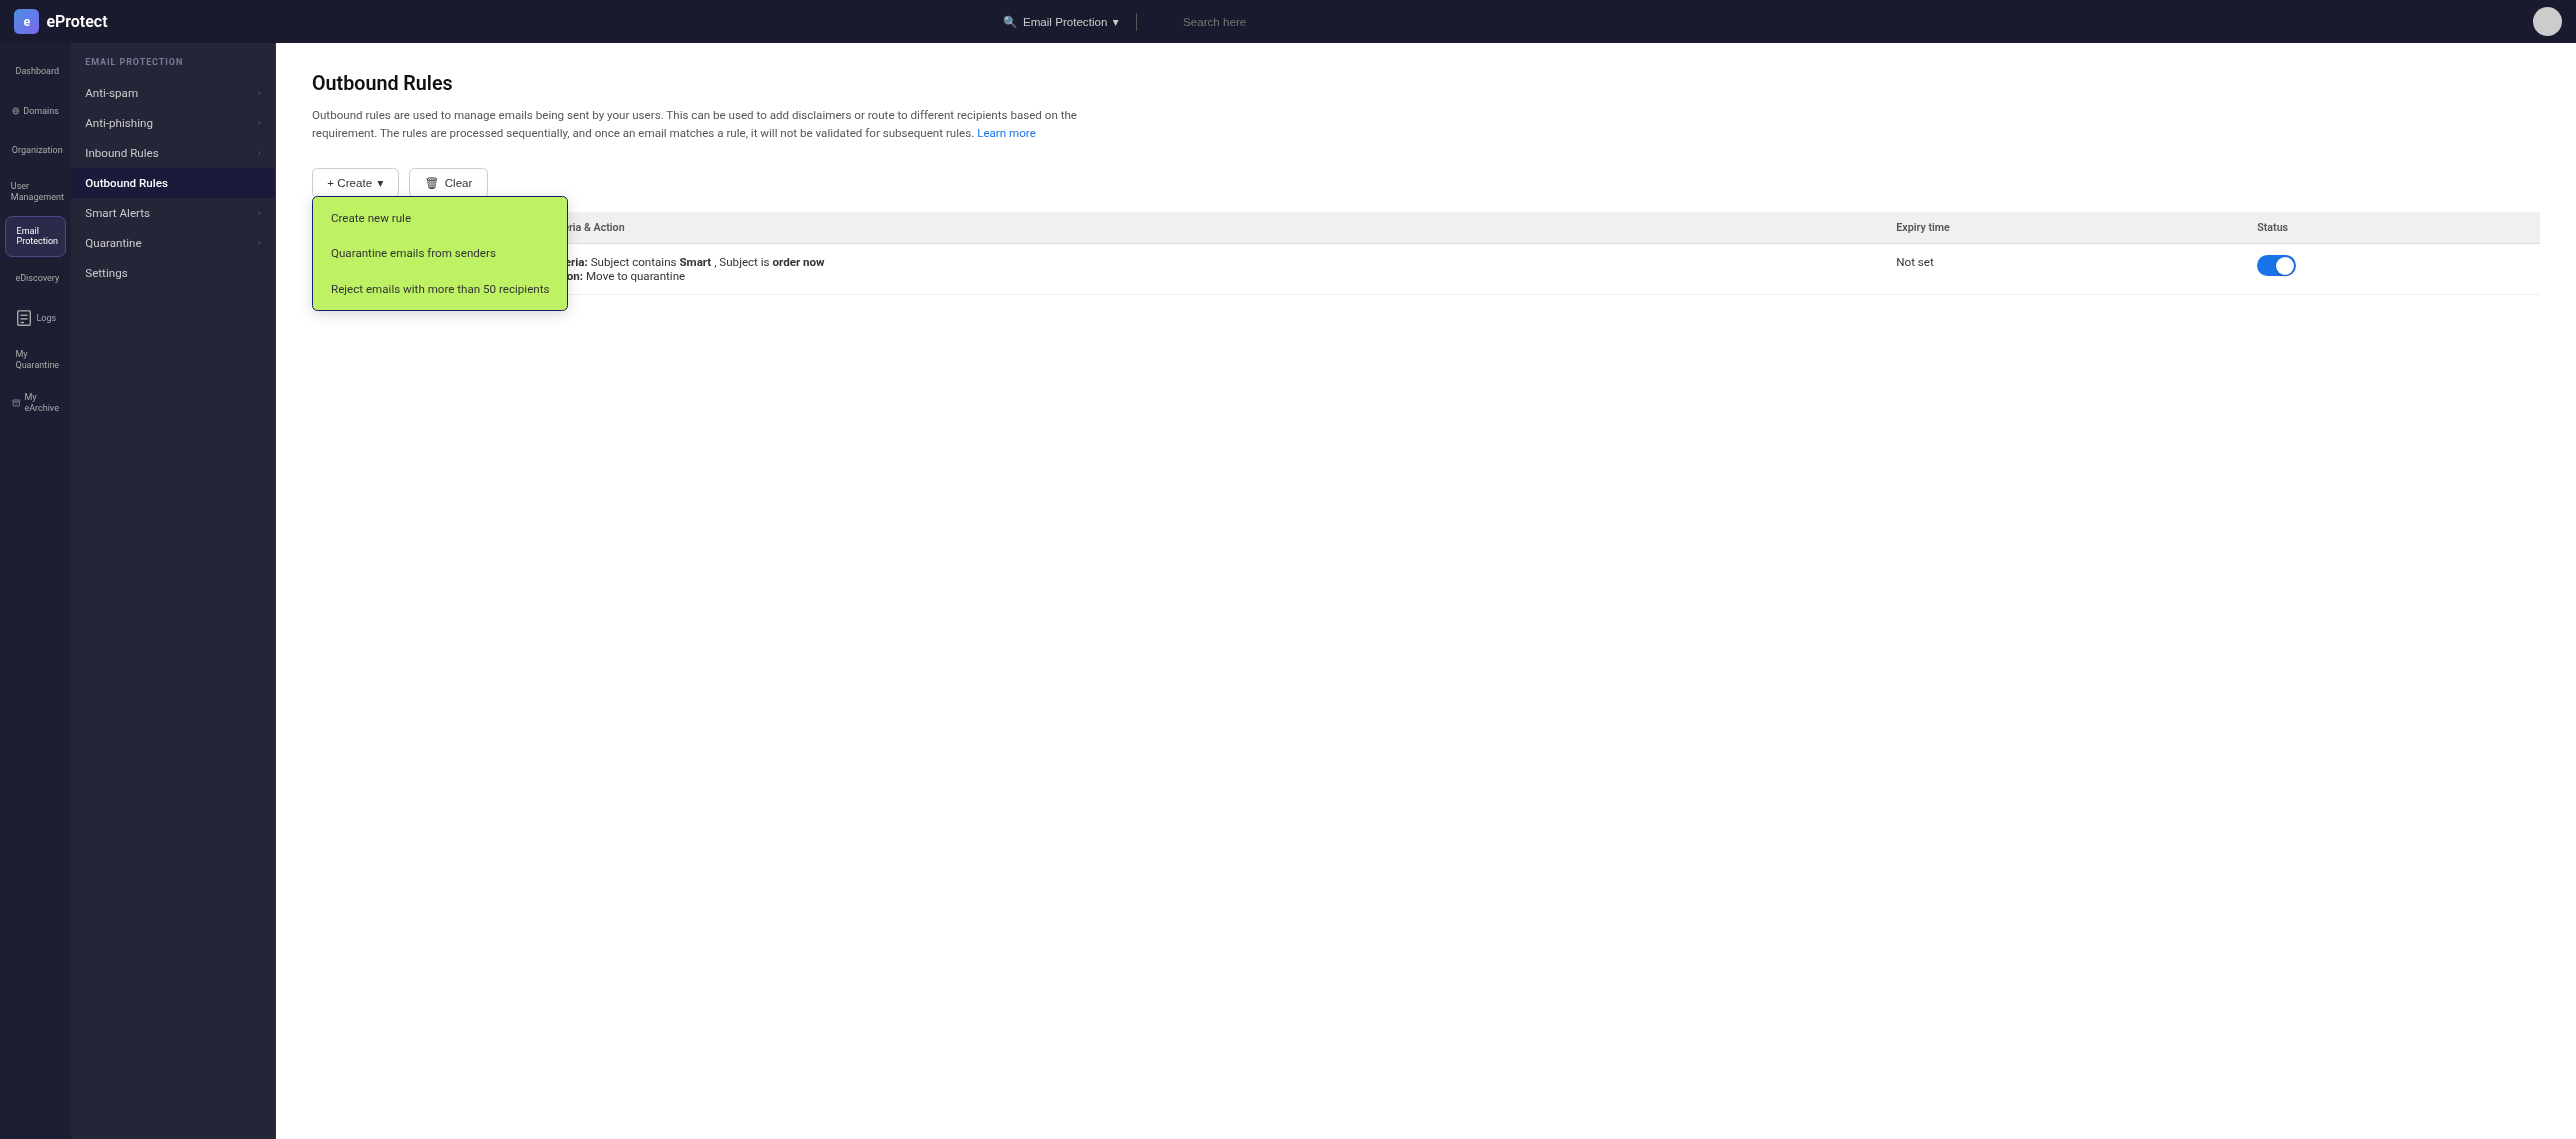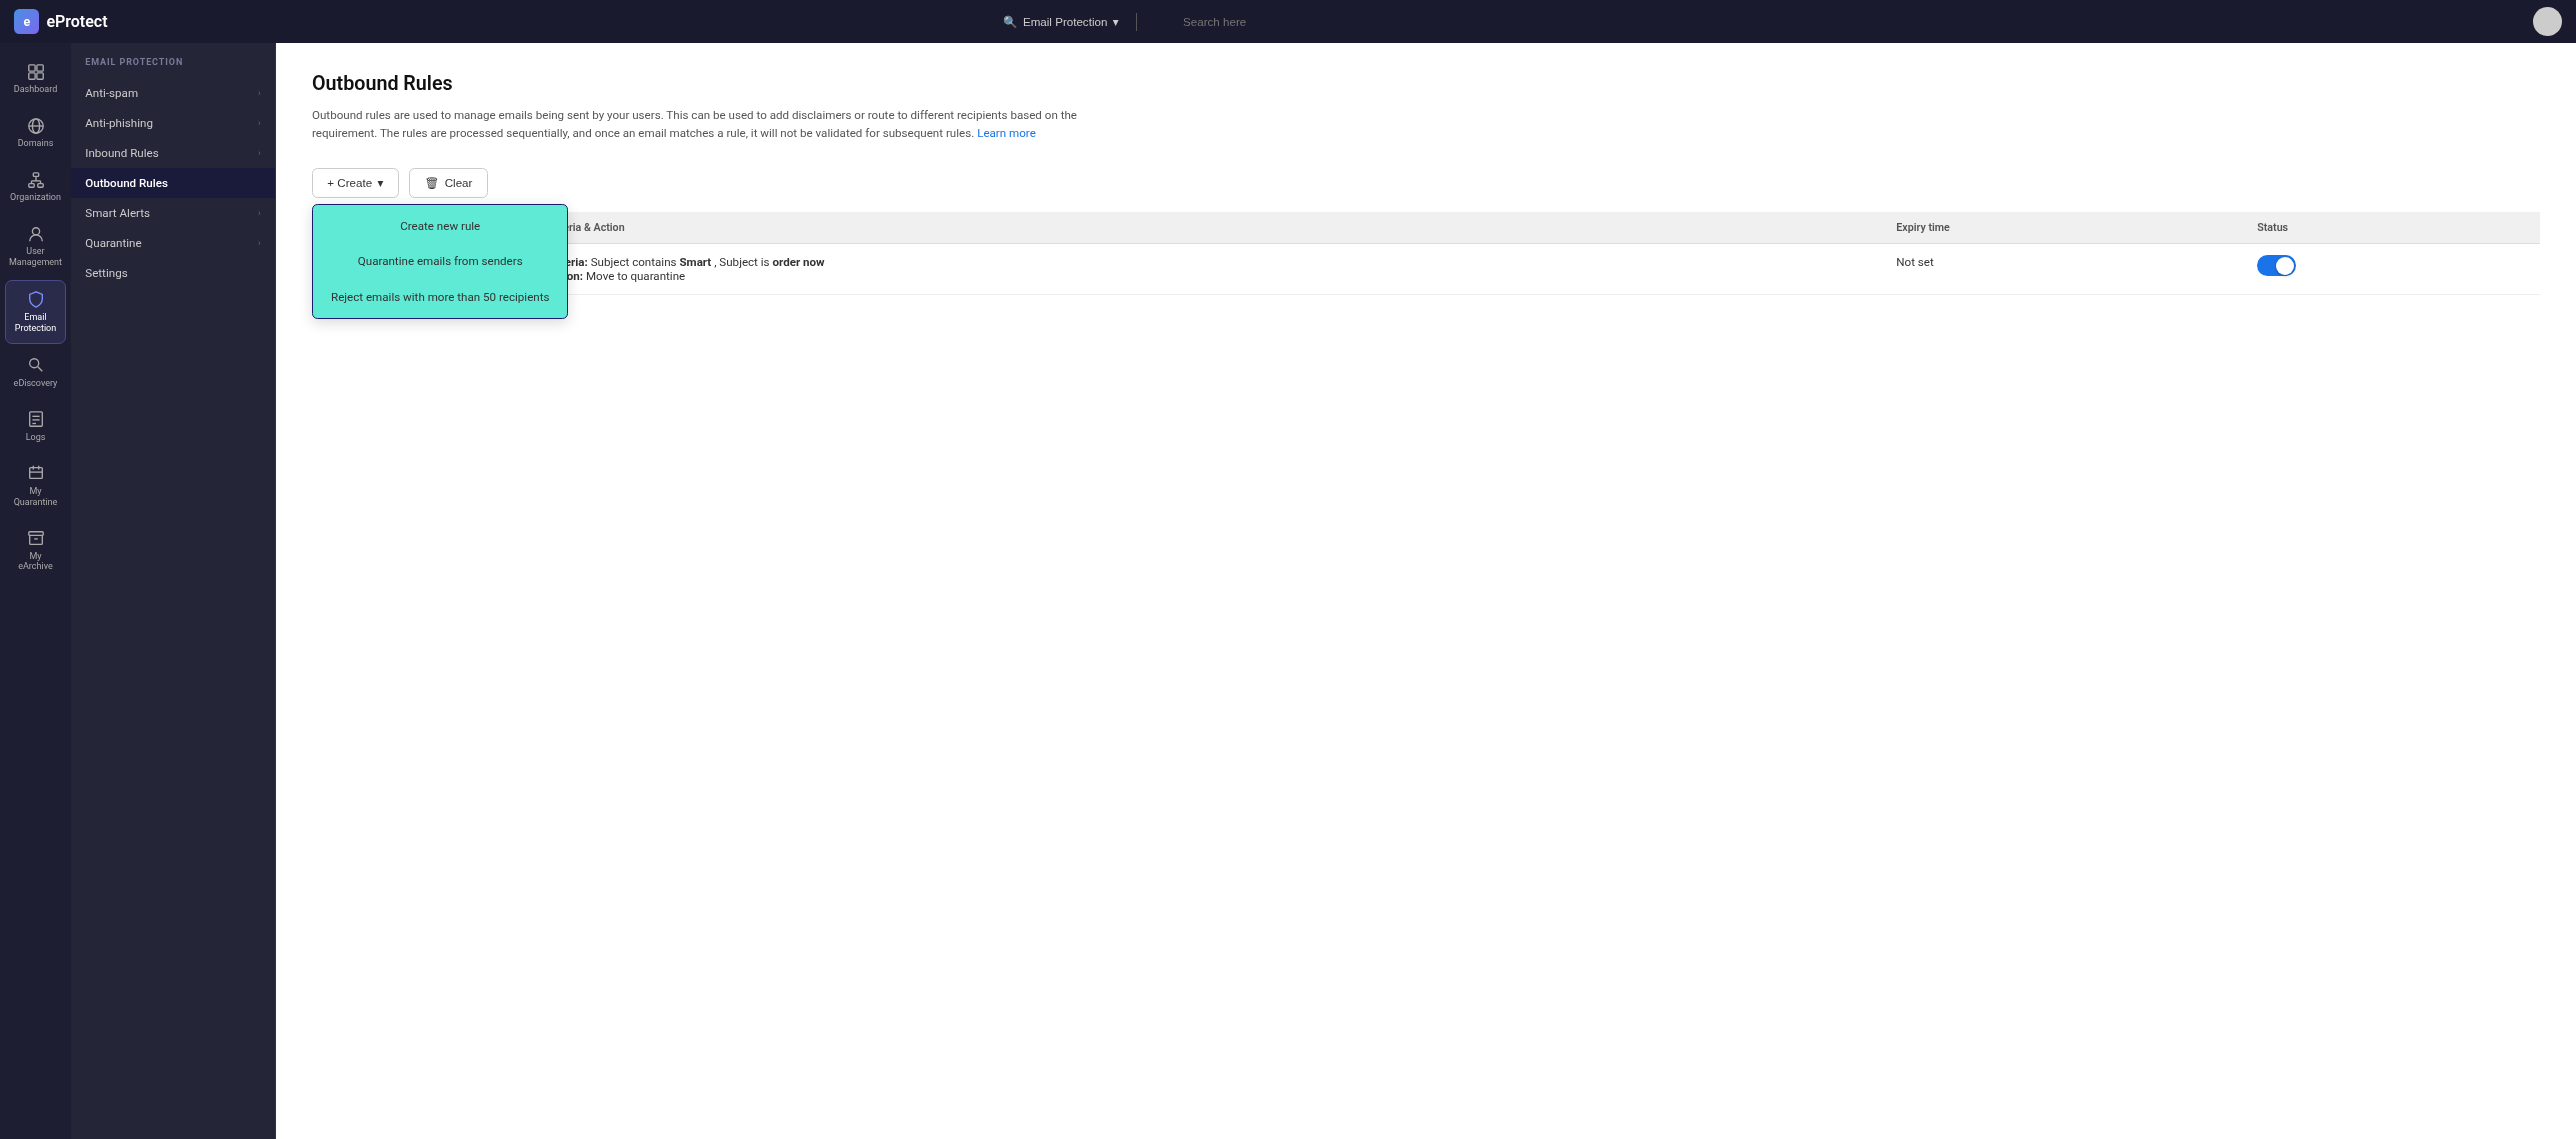--- a/index.html
+++ b/index.html
@@ -99,30 +99,28 @@
       background: #1e1e32;
       display: flex;
       flex-direction: column;
       align-items: center;
       padding: 10.7px 0;
       gap: 3.6px;
       flex-shrink: 0;
     }
     .icon-sidebar-item {
       display: flex;
-      flex-direction: column;
       align-items: center;
       justify-content: center;
       gap: 3.6px;
       padding: 9px 7.1px;
       border-radius: 7.1px;
       cursor: pointer;
       color: #aaa;
       width: 61px;
-      text-align: center;
     }
     .icon-sidebar-item.active {
       background: #2a2a4a;
       color: #fff;
       border: 0.9px solid #4a4a8a;
     }
     .icon-sidebar-item .icon-label {
       font-size: 9px;
       line-height: 1.2;
     }
@@ -225,30 +223,29 @@
       border: 0.9px solid #ccc;
       border-radius: 5.4px;
       font-size: 11.6px;
       color: #333;
       cursor: pointer;
     }
 
     
     .dropdown-menu {
       position: absolute;
-      top: 36px;
+      top: 28px;
       left: 0;
-      background: #5eead4;
+      background: #bef264;
       border: 1.8px solid #1a1a6e;
       border-radius: 5.4px;
       box-shadow: 0 3.6px 14.3px rgba(0,0,0,0.15);
       z-index: 200;
       min-width: 250px;
       padding: 3.6px 0;
-      text-align: center;
     }
     .dropdown-menu-item {
       padding: 10.7px 18px;
       font-size: 11.6px;
       color: #333;
       cursor: pointer;
       border-radius: 0;
     }
 
     

